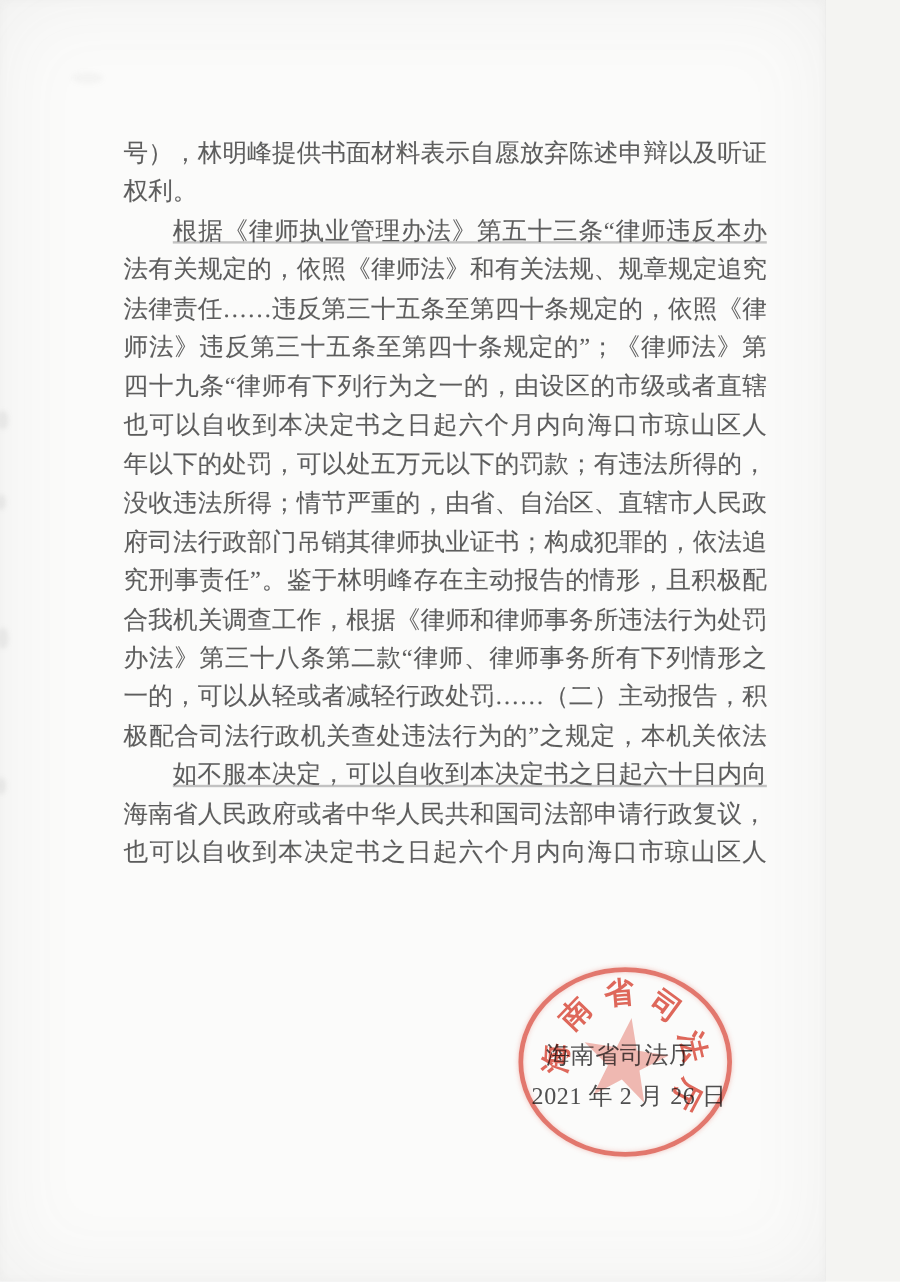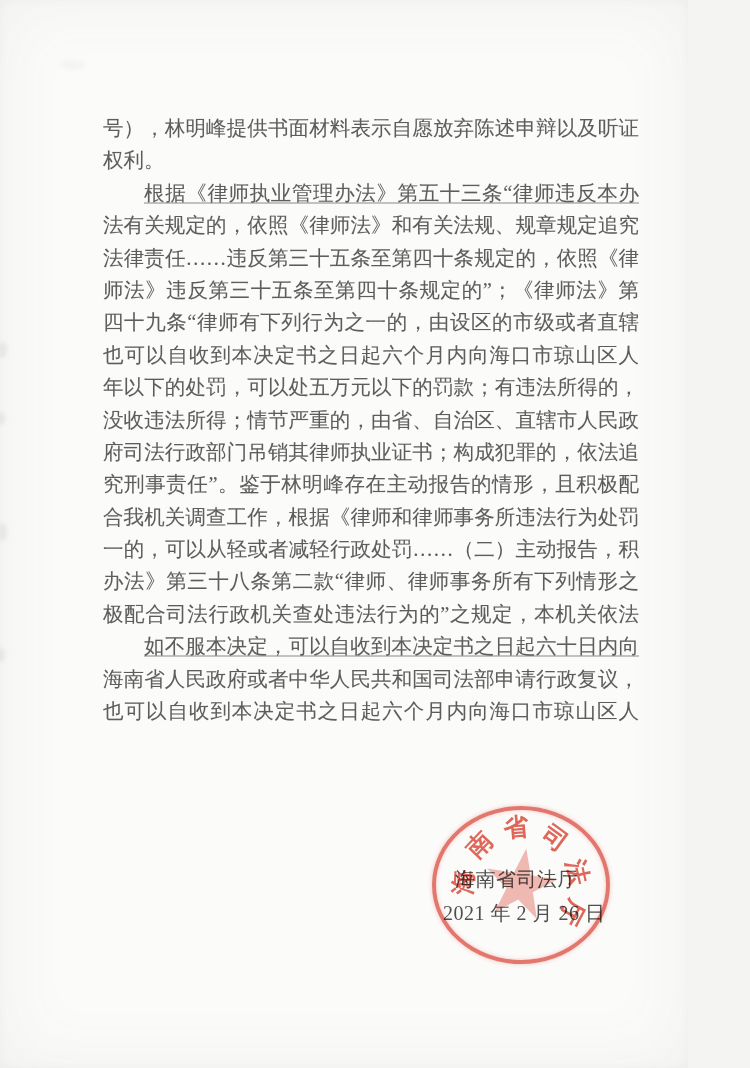--- a/index.html
+++ b/index.html
@@ -106,22 +106,22 @@
       <div class="line fill">法有关规定的，依照《律师法》和有关法规、规章规定追究</div>
       <div class="line fill">法律责任……违反第三十五条至第四十条规定的，依照《律</div>
       <div class="line fill">师法》违反第三十五条至第四十条规定的”；《律师法》第</div>
       <div class="line fill">四十九条“律师有下列行为之一的，由设区的市级或者直辖</div>
       <div class="line fill">也可以自收到本决定书之日起六个月内向海口市琼山区人</div>
       <div class="line fill">年以下的处罚，可以处五万元以下的罚款；有违法所得的，</div>
       <div class="line fill">没收违法所得；情节严重的，由省、自治区、直辖市人民政</div>
       <div class="line fill">府司法行政部门吊销其律师执业证书；构成犯罪的，依法追</div>
       <div class="line fill">究刑事责任”。鉴于林明峰存在主动报告的情形，且积极配</div>
       <div class="line fill">合我机关调查工作，根据《律师和律师事务所违法行为处罚</div>
+      <div class="line fill">办法》第三十八条第二款“律师、律师事务所有下列情形之</div>
       <div class="line fill">一的，可以从轻或者减轻行政处罚……（二）主动报告，积</div>
-      <div class="line fill">办法》第三十八条第二款“律师、律师事务所有下列情形之</div>
       <div class="line fill">极配合司法行政机关查处违法行为的”之规定，本机关依法</div>
       <div class="line fill indent">如不服本决定，可以自收到本决定书之日起六十日内向</div>
       <div class="line fill">海南省人民政府或者中华人民共和国司法部申请行政复议，</div>
       <div class="line fill">也可以自收到本决定书之日起六个月内向海口市琼山区人</div>
     </div>
 
   <div class="sig-org">海南省司法厅</div>
 
   <div class="sig-date">2021 年 2 月 26 日</div>
 

